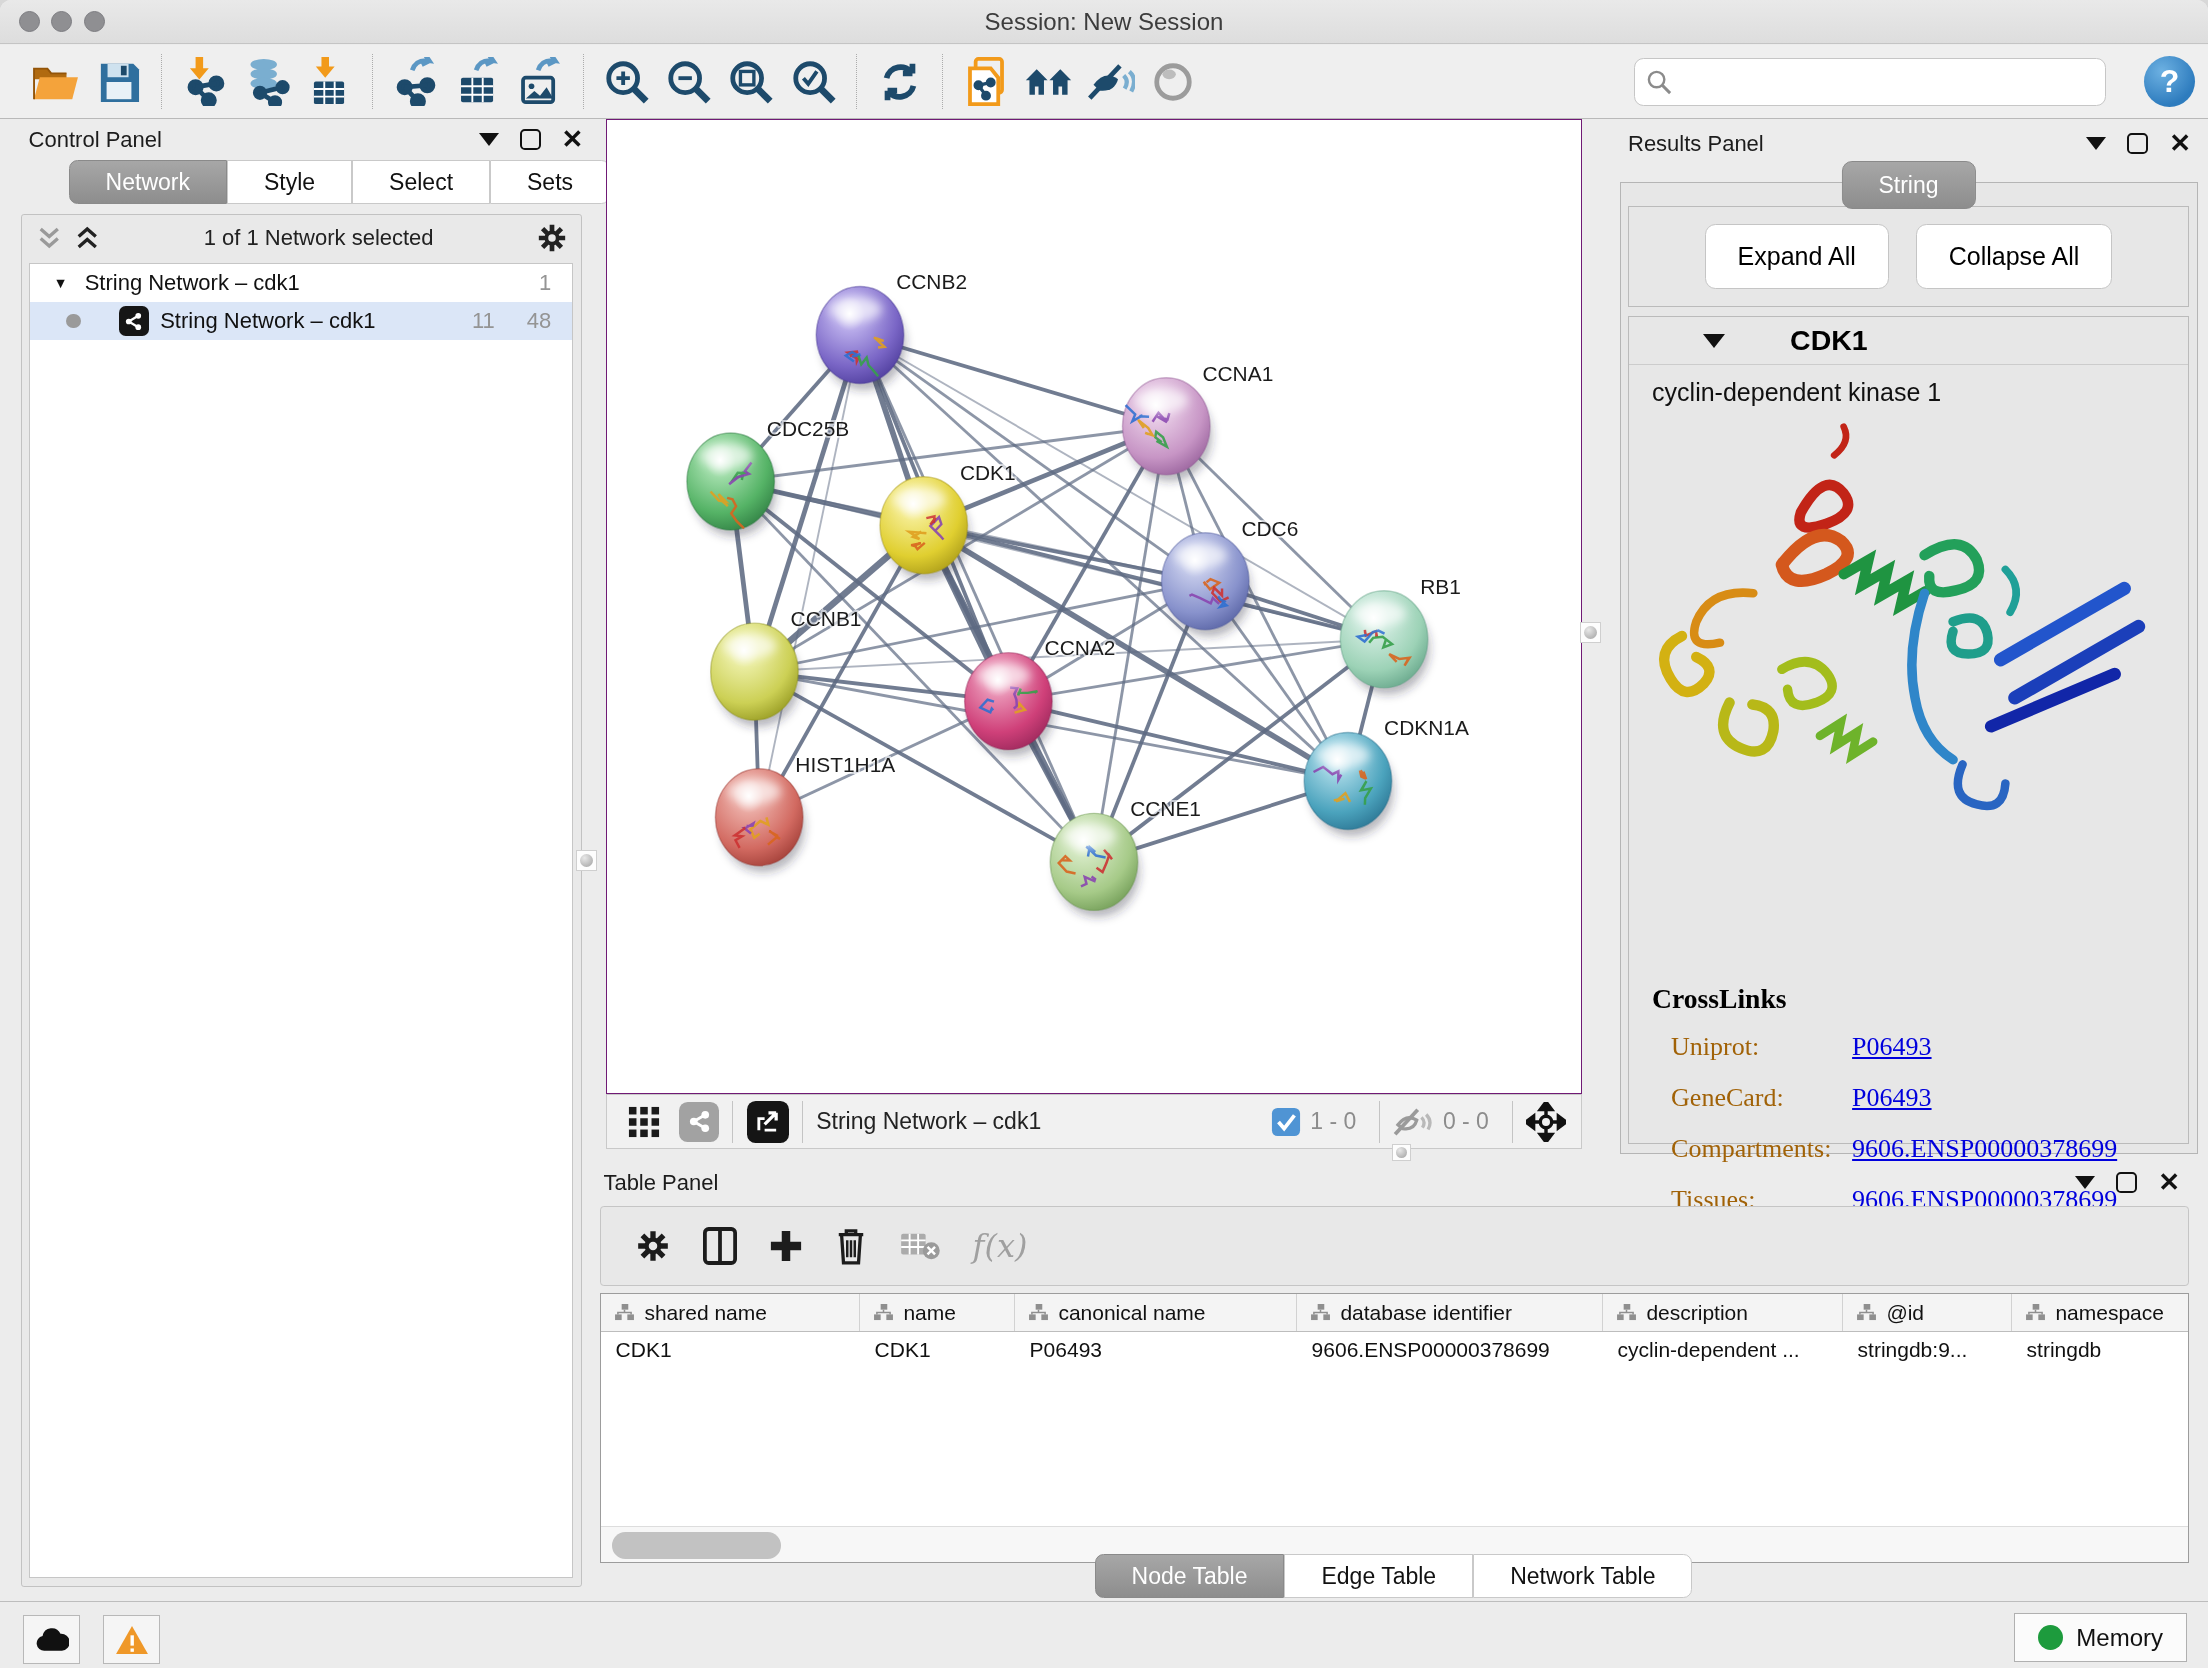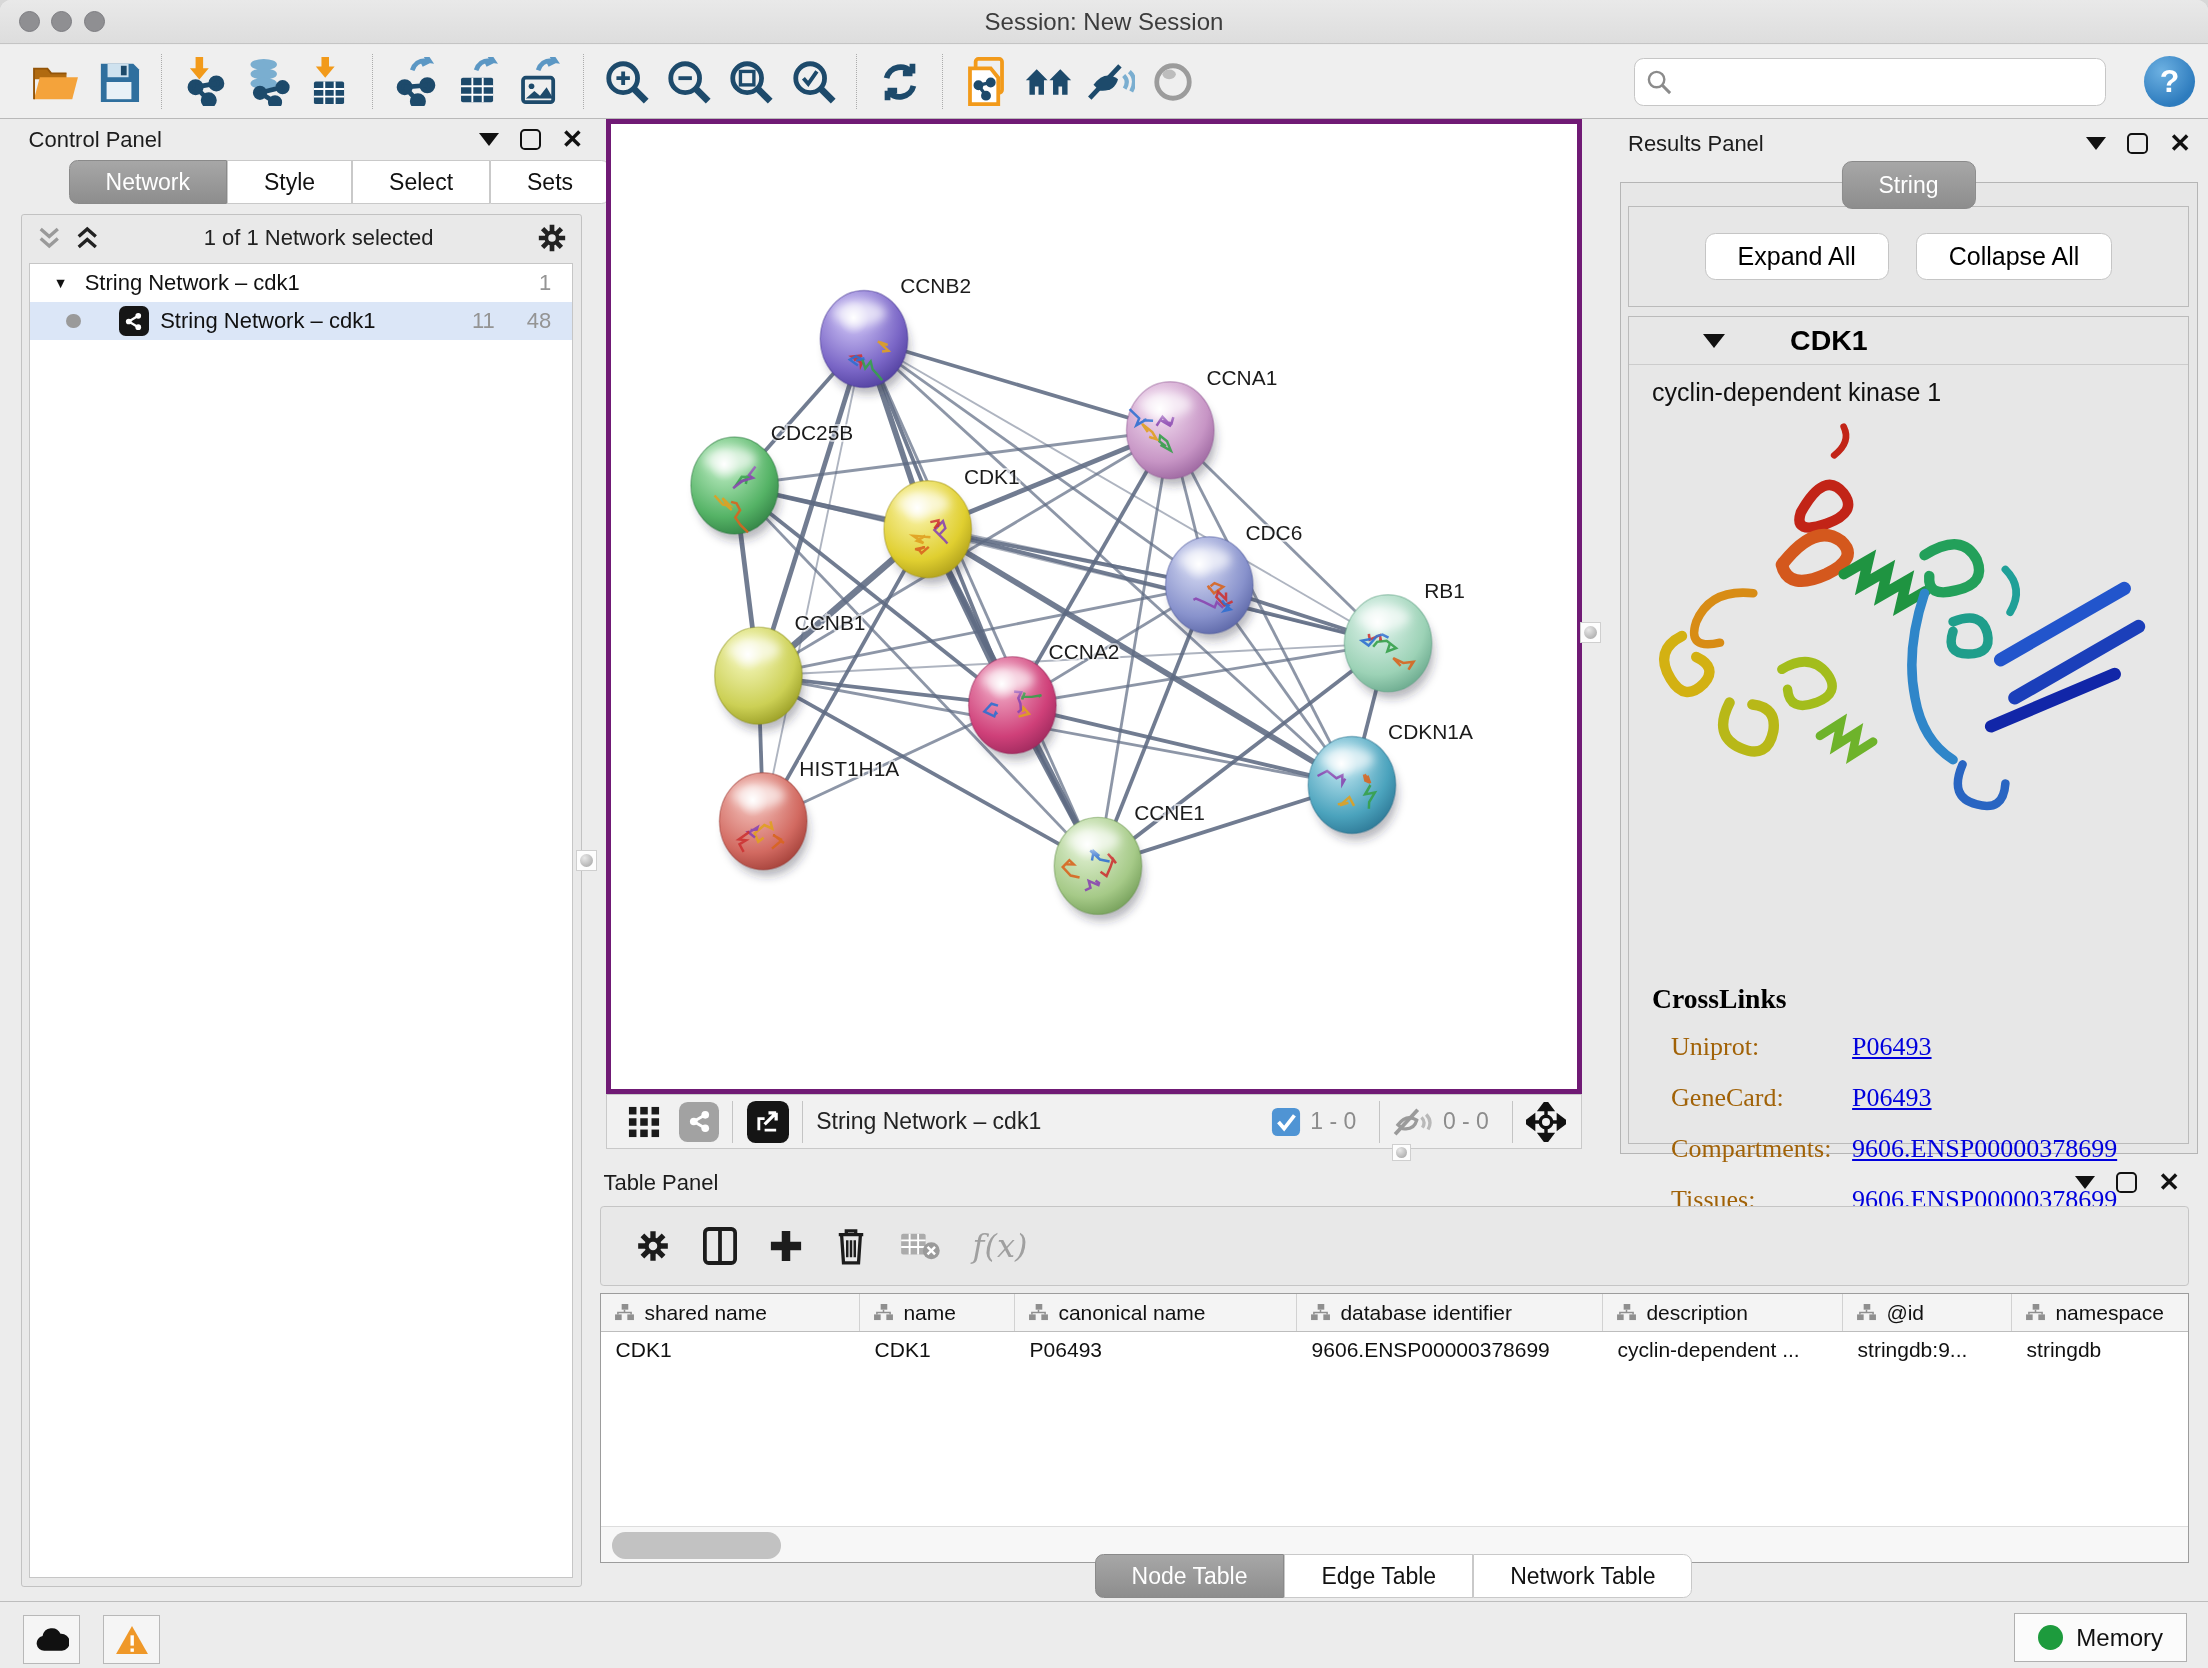--- a/index.html
+++ b/index.html
@@ -58,21 +58,21 @@
   .cp-tree { position:absolute; left:7.6px; top:48px; right:7.6px; bottom:7.6px;
              background:#ffffff; border:1px solid #c6c6c6; overflow:hidden; }
   .tree-row { height:38px; display:flex; align-items:center; font-size:22px; color:#111; }
   .tree-row .cnt { color:#949494; margin-left:auto; }
   .tree-row.sel { background:#dbe6f7; }
   .share-badge { width:30px; height:30px; border-radius:6.7px; background:#161616;
                  display:flex; align-items:center; justify-content:center; margin-right:11.4px; }
 
   
   .net-canvas { position:absolute; left:606px; top:119px; width:976px; height:975px;
-                background:#ffffff; border:5px solid #701a75; }
+                background:#ffffff; border:1px solid #701a75; }
   .net-bar { position:absolute; left:606px; top:1094px; width:976px; height:55px;
              background:#f1f1f1; border:1px solid #c9c9c9; display:flex; align-items:center; }
   .nb-sep { width:0; height:42px; border-left:1px solid #c4c4c4; margin:0 13.3px; }
   .nb-name { font-size:23px; color:#222; }
   .nb-count { font-size:23px; color:#8c8c8c; margin:0 9.5px; }
   .grip { position:absolute; width:21px; height:21px; background:#fdfdfd; border:1px solid #cfcfcf;
           display:flex; align-items:center; justify-content:center; }
   .grip i { display:block; width:13.3px; height:13.3px; border-radius:50%;
             background:radial-gradient(circle at 35% 30%, #e8e8e8, #9f9f9f); }
 
@@ -80,21 +80,21 @@
   .results-panel { position:absolute; left:1609px; top:123px; width:599px; height:1044px; }
   .rp-head { display:flex; justify-content:space-between; align-items:center; padding:7.6px 17px 0 19px; }
   .rp-tab { position:absolute; left:50%; transform:translateX(-50%); top:38px; z-index:2;
             height:48px; padding:0 36px; font-size:23px; color:#fff; border-radius:10px;
             background:linear-gradient(#a7a7a7,#8d8d8d); border:1px solid #8a8a8a;
             display:flex; align-items:center; cursor:pointer; }
   .rp-box { position:absolute; left:10.5px; top:59px; width:578px; height:972px;
             background:#e7e7e7; border:1px solid #b5b5b5; }
   .rp-sub1 { position:absolute; left:7.6px; top:23px; right:7.6px; height:101px;
              border:1px solid #bbbbbb; display:flex; align-items:center; justify-content:center; gap:27px; }
-  .rp-btn { height:47px; padding:0 32px; background:#ffffff; border:1px solid #c5c5c5;
+  .rp-btn { height:65px; padding:0 32px; background:#ffffff; border:1px solid #c5c5c5;
             border-radius:10.5px; font-size:25px; display:flex; align-items:center; cursor:pointer; }
   .rp-card { position:absolute; left:7.6px; top:133px; right:7.6px; bottom:9.5px; border:1px solid #bbbbbb; }
   .rp-card-head { height:48px; display:flex; align-items:center; border-bottom:1px solid #cccccc; }
   .rp-card-head .tri { margin-left:74px; width:0; height:0; border-left:11.4px solid transparent;
                        border-right:11.4px solid transparent; border-top:14.3px solid #111; cursor:pointer; }
   .rp-card-head .pname { font-size:28.5px; font-weight:bold; margin-left:65px; color:#000; }
   .rp-desc { font-size:25px; color:#111; padding:13.3px 0 0 23px; }
   .crosslinks { position:absolute; left:23px; top:666px; font-family:"Liberation Serif", serif; }
   .crosslinks h3 { font-size:27.6px; color:#000; margin-bottom:17px; }
   .cl-row { display:flex; margin:0 0 21px 19px; font-size:26px; }

